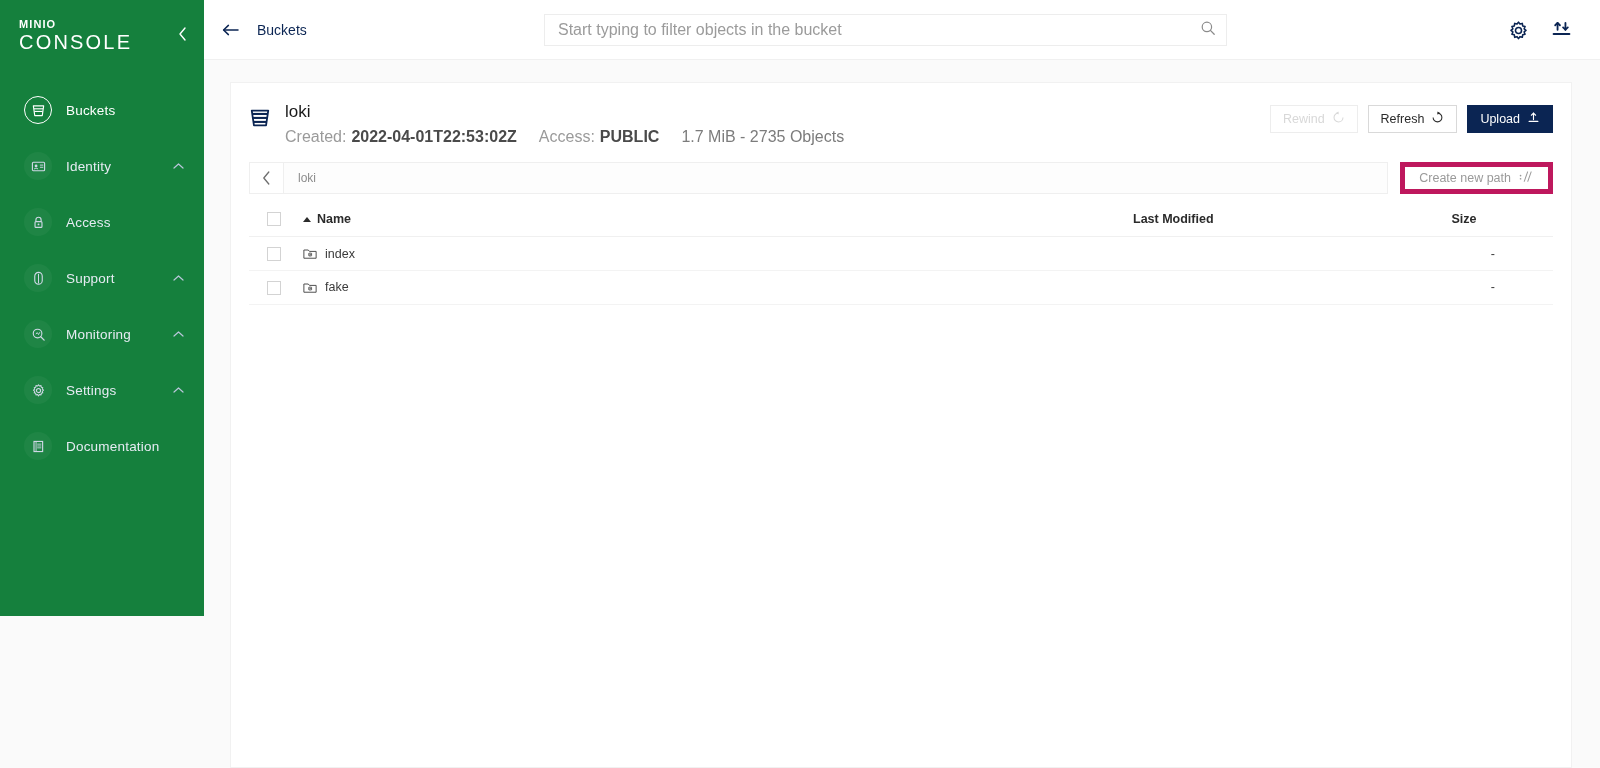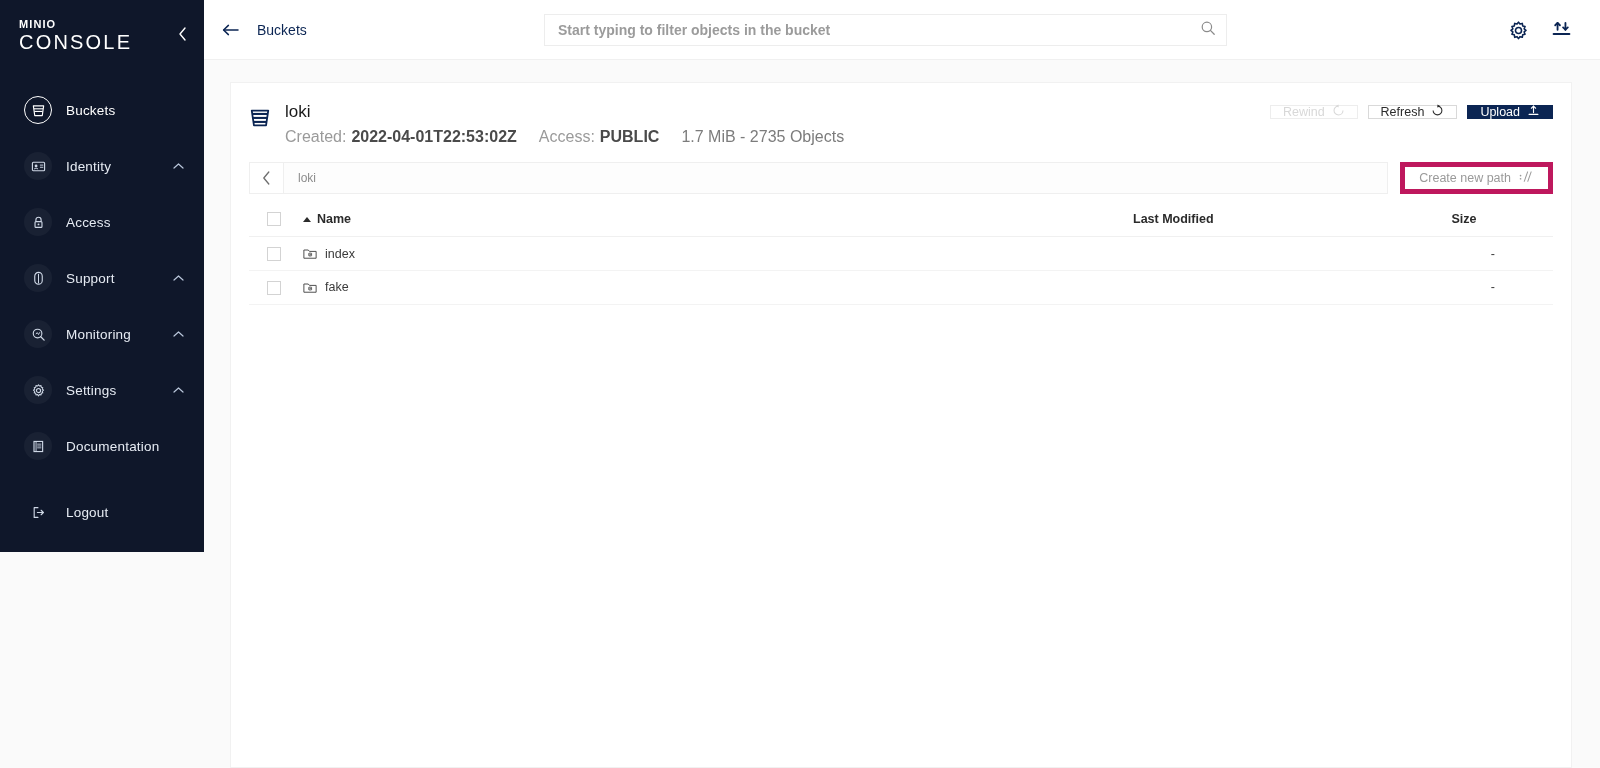--- a/index.html
+++ b/index.html
@@ -6,22 +6,22 @@
   html, body {
     width: 1600px; height: 768px;
     font-family: "Liberation Sans", sans-serif;
     background: #fafafa;
     overflow: hidden;
   }
   .app { display: flex; width: 1600px; height: 768px; }
 
   
   .sidebar {
-    width: 204px; height: 552px;
-    background: #0f172a;
+    width: 204px; height: 616px;
+    background: #15803d;
     display: flex; flex-direction: column;
     flex-shrink: 0;
     position: relative;
   }
   .sb-logo-row {
     height: 70px;
     display: flex; align-items: center;
     padding: 0 16px 0 19px;
     position: relative;
   }
@@ -124,23 +124,22 @@
   .search-box {
     width: 100%; height: 32px;
     border: 1px solid #ededed;
     background: #ffffff;
     display: flex; align-items: center;
     padding: 0 10px 0 13px;
   }
   .search-input {
     flex: 1; border: none; outline: none;
     font-family: "Liberation Sans", sans-serif;
-    font-size: 14px; color: #333;
+    font-size: 16px; color: #333;
     background: transparent;
-    font-weight: bold;
   }
   .search-input::placeholder { color: #9b9b9b; }
   .topbar-actions {
     position: absolute; right: 28px; top: 0;
     height: 60px;
     display: flex; align-items: center; gap: 22px;
   }
   .tb-icon { cursor: pointer; display: flex; }
 
   
@@ -176,21 +175,21 @@
   .meta-label { color: #9a9a9a; }
   .meta-value { color: #4a4a4a; font-weight: bold; }
   .meta-sep { width: 12px; display: inline-block; }
   .meta-plain { color: #7c7c7c; }
 
   .head-actions {
     position: absolute; right: 0; top: 22px;
     display: flex; align-items: center; gap: 10px;
   }
   .btn {
-    height: 14px;
+    height: 28px;
     display: inline-flex; align-items: center; gap: 7px;
     padding: 0 12px;
     font-size: 12.5px;
     font-family: "Liberation Sans", sans-serif;
     border: 1px solid #d9d9d9;
     background: #ffffff;
     color: #2b2b2b;
     cursor: pointer;
     white-space: nowrap;
   }
@@ -395,30 +394,20 @@
             <rect x="6.6" y="5" width="4.4" height="0.9" fill="#cfd8e6"></rect>
             <rect x="6.6" y="7" width="4.4" height="0.9" fill="#cfd8e6"></rect>
             <rect x="6.6" y="9" width="4.4" height="0.9" fill="#cfd8e6"></rect>
           </svg>
         </span>
         <span class="sb-label">Documentation</span>
       </div>
 
     </nav>
 
-    <div class="sb-logout">
-      <span class="sb-icon">
-        <svg width="15" height="15" viewBox="0 0 16 16">
-          <path d="M7.4 2.8 H3.4 V13.2 H7.4" fill="none" stroke="#cfd8e6" stroke-width="1.2" stroke-linecap="round" stroke-linejoin="round"></path>
-          <path d="M6.8 8 H13" stroke="#cfd8e6" stroke-width="1.2" stroke-linecap="round"></path>
-          <path d="M10.8 5.6 L13.2 8 L10.8 10.4" fill="none" stroke="#cfd8e6" stroke-width="1.2" stroke-linecap="round" stroke-linejoin="round"></path>
-        </svg>
-      </span>
-      <span class="sb-label">Logout</span>
-    </div>
 
   </aside>
 
   <main class="main">
 
     <header class="topbar">
       <div class="back-group">
         <span class="back-arrow">
           <svg width="17" height="14" viewBox="0 0 17 14">
             <path d="M16 7 H2" stroke="#0b2553" stroke-width="1.5" stroke-linecap="round"></path>

